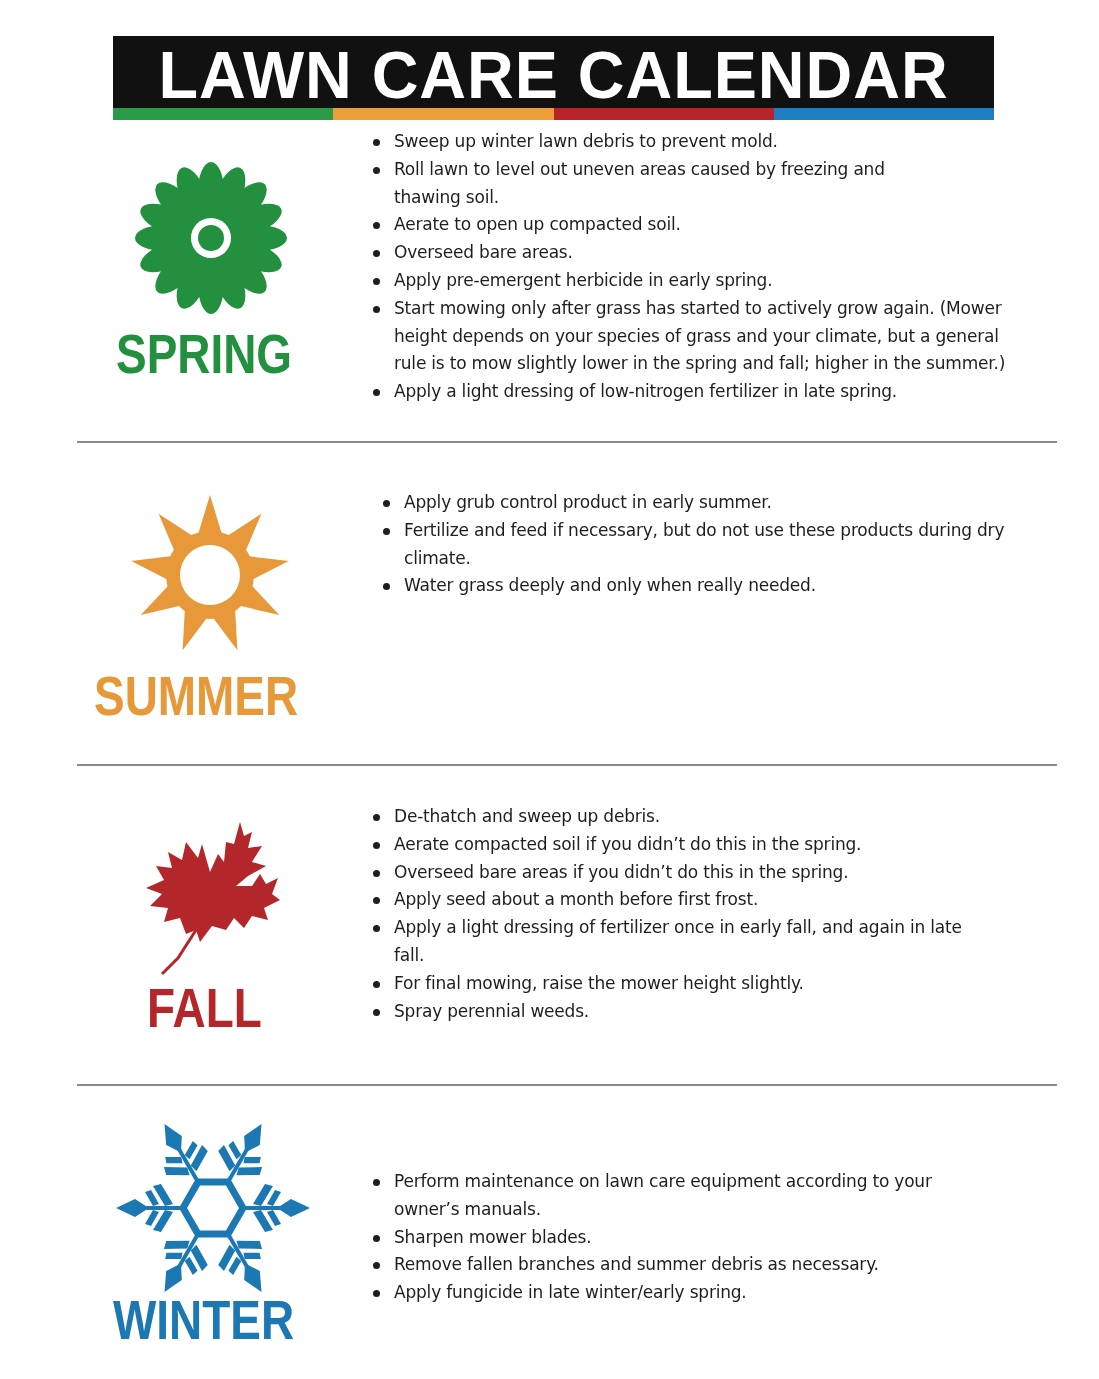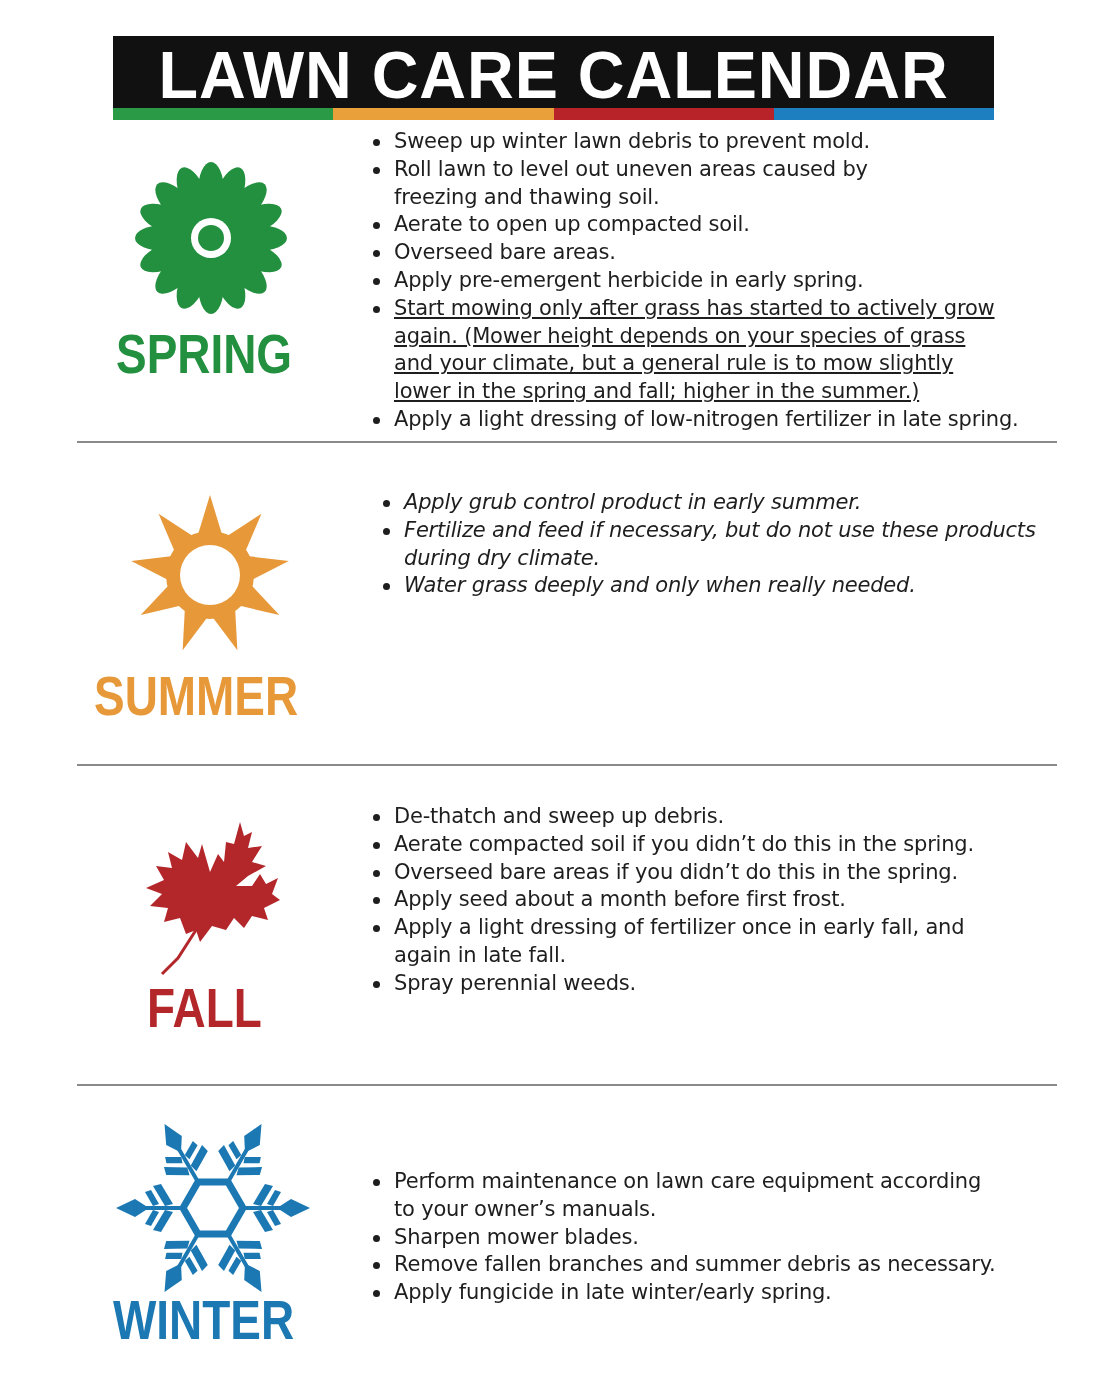--- a/index.html
+++ b/index.html
@@ -25,21 +25,21 @@
     .season-icon { position: absolute; }
     .season-label {
       position: absolute; font-family: "Liberation Sans", sans-serif; font-weight: bold;
       font-size: 56px; line-height: 56px; transform: scaleX(0.82); transform-origin: left top;
       white-space: nowrap;
     }
 
     ul.tasks { position: absolute; list-style: none; }
     ul.tasks li {
       position: relative; padding-left: 24px;
-      font-family: "DejaVu Sans", sans-serif; font-size: 21px; line-height: 27.8px;
+      font-family: "DejaVu Sans", sans-serif; font-size: 17px; line-height: 27.8px;
       color: #1e1e1e; letter-spacing: -0.2px;
     }
     ul.tasks li::before {
       content: ""; position: absolute; left: 3px; top: 11px; width: 7px; height: 7px;
       background: #1e1e1e; border-radius: 50%;
     }
   </style>
 </head>
 <body>
 
@@ -76,21 +76,21 @@
     <circle cx="0" cy="0" r="20" fill="#ffffff"></circle>
     <circle cx="0" cy="0" r="13" fill="#23903f"></circle>
   </svg>
   <div class="season-label" style="left:116px; top:326px; color:#23903f;">SPRING</div>
   <ul class="tasks" style="left:370px; top:128px; width:680px;">
     <li>Sweep up winter lawn debris to prevent mold.</li>
     <li style="width:520px;">Roll lawn to level out uneven areas caused by freezing and thawing soil.</li>
     <li>Aerate to open up compacted soil.</li>
     <li>Overseed bare areas.</li>
     <li>Apply pre-emergent herbicide in early spring.</li>
-    <li style="width:640px;text-decoration:underline;">Start mowing only after grass has started to actively grow again. (Mower height depends on your species of grass and your climate, but a general rule is to mow slightly lower in the spring and fall; higher in the summer.)</li>
+    <li style="width:640px;">Start mowing only after grass has started to actively grow again. (Mower height depends on your species of grass and your climate, but a general rule is to mow slightly lower in the spring and fall; higher in the summer.)</li>
     <li style="width:700px; white-space:nowrap;">Apply a light dressing of low-nitrogen fertilizer in late spring.</li>
   </ul>
 </div>
 <div class="divider" style="top:441px;"></div>
 
 <div>
   <svg class="season-icon" style="left:128px; top:493px;" width="164" height="164" viewBox="-82 -82 164 164">
     <g fill="#e7993a">
       <polygon points="0,-80 14,-34 -14,-34" transform="rotate(0)"></polygon>
       <polygon points="0,-80 14,-34 -14,-34" transform="rotate(40)"></polygon>
@@ -99,21 +99,21 @@
       <polygon points="0,-80 14,-34 -14,-34" transform="rotate(160)"></polygon>
       <polygon points="0,-80 14,-34 -14,-34" transform="rotate(200)"></polygon>
       <polygon points="0,-80 14,-34 -14,-34" transform="rotate(240)"></polygon>
       <polygon points="0,-80 14,-34 -14,-34" transform="rotate(280)"></polygon>
       <polygon points="0,-80 14,-34 -14,-34" transform="rotate(320)"></polygon>
       <circle cx="0" cy="0" r="44"></circle>
     </g>
     <circle cx="0" cy="0" r="30" fill="#ffffff"></circle>
   </svg>
   <div class="season-label" style="left:94px; top:668px; color:#e7993a;">SUMMER</div>
-  <ul class="tasks" style="left:380px; top:489px; width:665px;font-style:italic;">
+  <ul class="tasks" style="left:380px; top:489px; width:665px;">
     <li>Apply grub control product in early summer.</li>
     <li>Fertilize and feed if necessary, but do not use these products during dry climate.</li>
     <li>Water grass deeply and only when really needed.</li>
   </ul>
 </div>
 <div class="divider" style="top:764px;"></div>
 
 <div>
   <svg class="season-icon" style="left:140px; top:818px;" width="145" height="160" viewBox="0 0 145 160">
     <path fill="#b3262a" d="M100,4 L104,18 L112,14 L108,30 L122,28 L112,44 L126,48 L108,58 L96,68
@@ -122,20 +122,21 @@
       L16,48 L32,50 L28,34 L42,42 L46,24 L58,40 L62,26 L70,54 L78,36 L84,44 L86,24 L94,26 Z"></path>
     <path stroke="#b3262a" stroke-width="3" fill="none" d="M56,112 L38,140 L22,156"></path>
   </svg>
   <div class="season-label" style="left:147px; top:980px; color:#b3262a;">FALL</div>
   <ul class="tasks" style="left:370px; top:803px; width:620px;">
     <li>De-thatch and sweep up debris.</li>
     <li>Aerate compacted soil if you didn’t do this in the spring.</li>
     <li>Overseed bare areas if you didn’t do this in the spring.</li>
     <li>Apply seed about a month before first frost.</li>
     <li>Apply a light dressing of fertilizer once in early fall, and again in late fall.</li>
+    <li>For final mowing, raise the mower height slightly.</li>
     <li>Spray perennial weeds.</li>
   </ul>
 </div>
 <div class="divider" style="top:1084px;"></div>
 
 <div>
   <svg class="season-icon" style="left:116px; top:1122px;" width="194" height="172" viewBox="-97 -86 194 172">
     <g fill="#1b78b3" stroke="#1b78b3">
       <polygon points="-30,0 -15,-26 15,-26 30,0 15,26 -15,26" fill="none" stroke-width="7"></polygon>
       <g id="arm">

